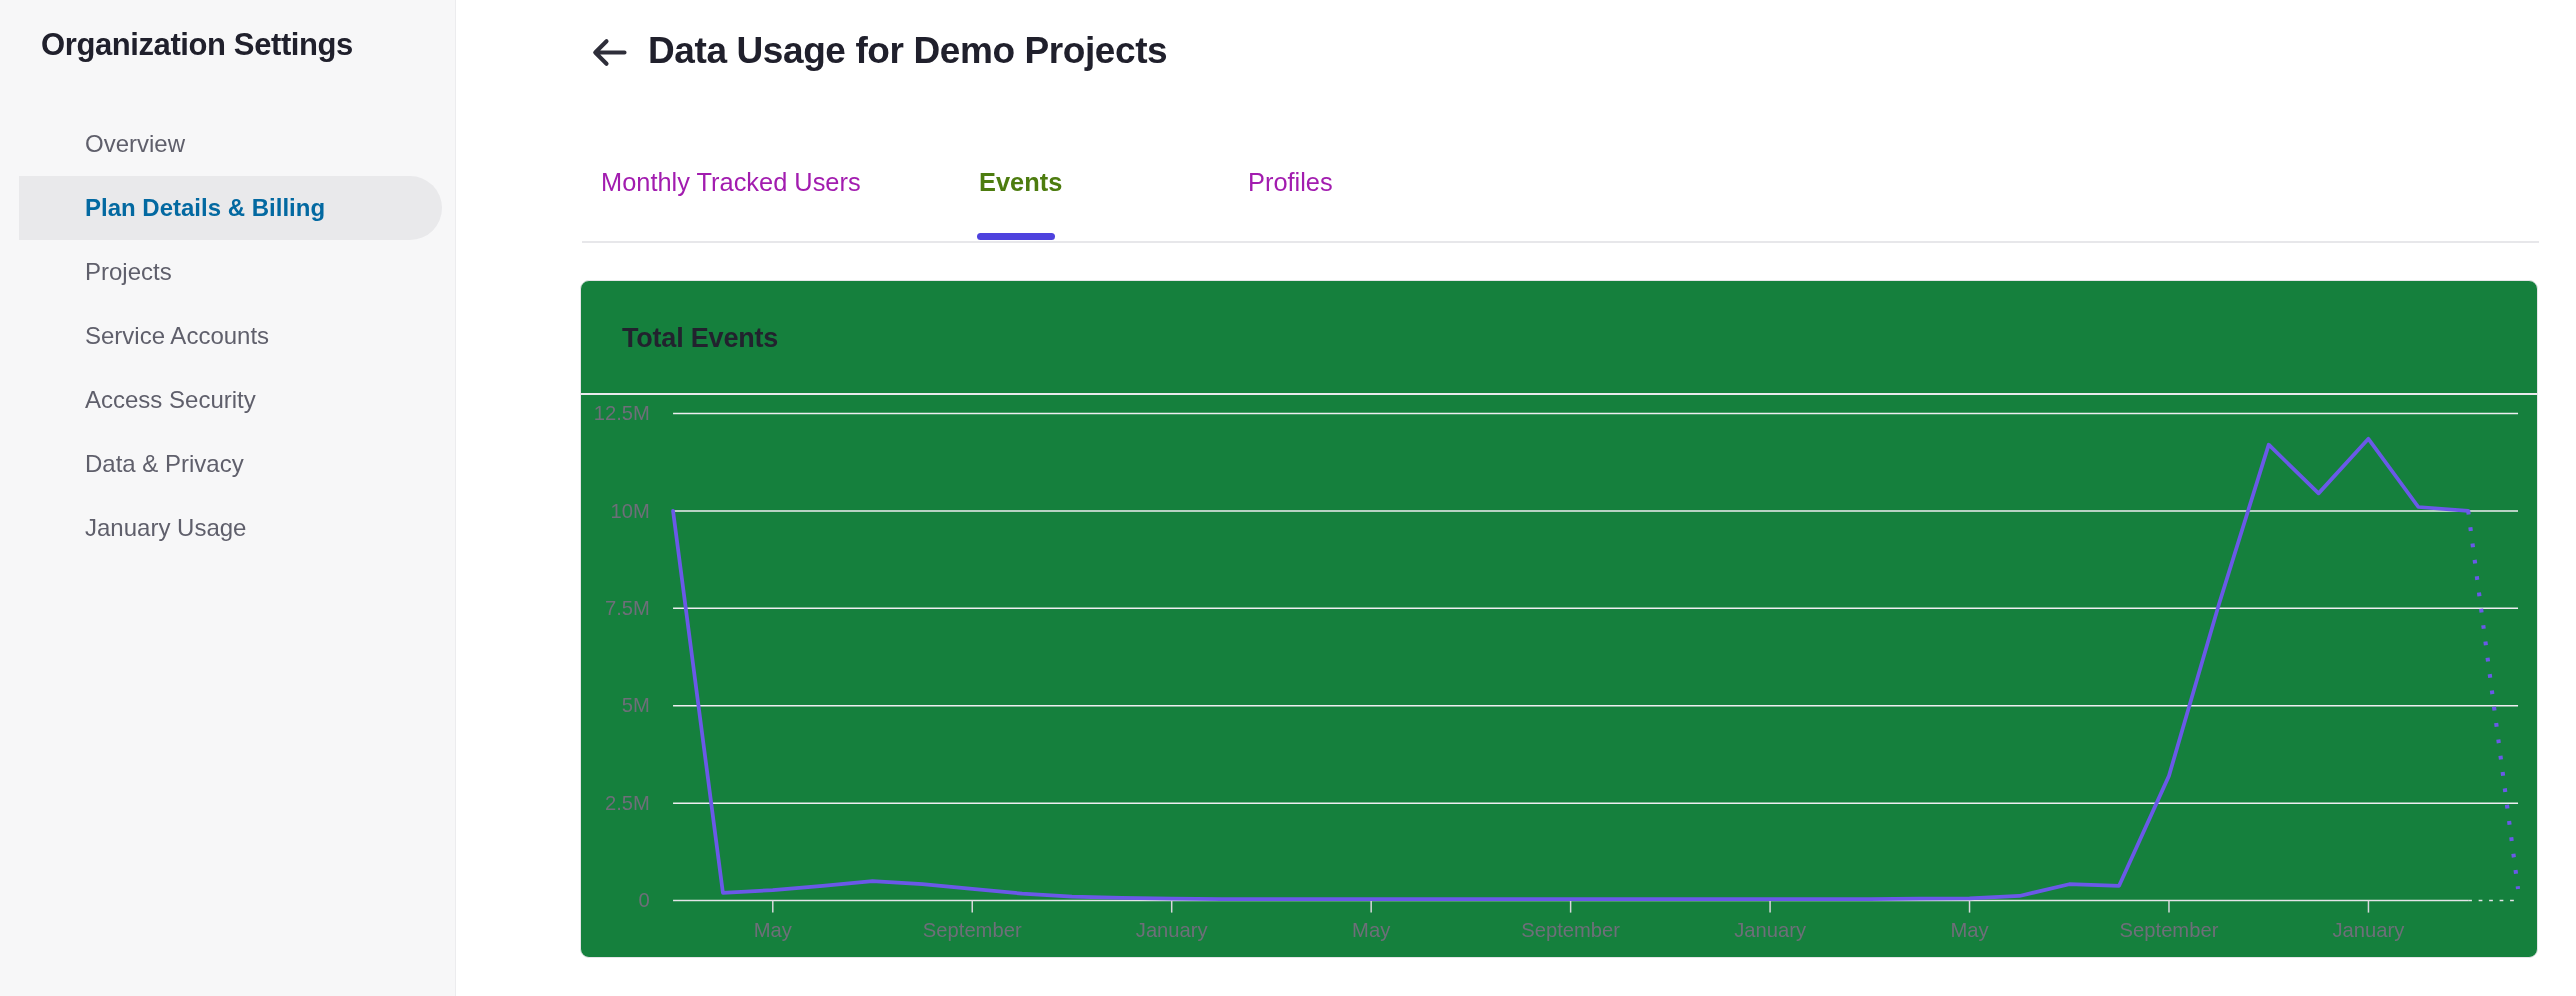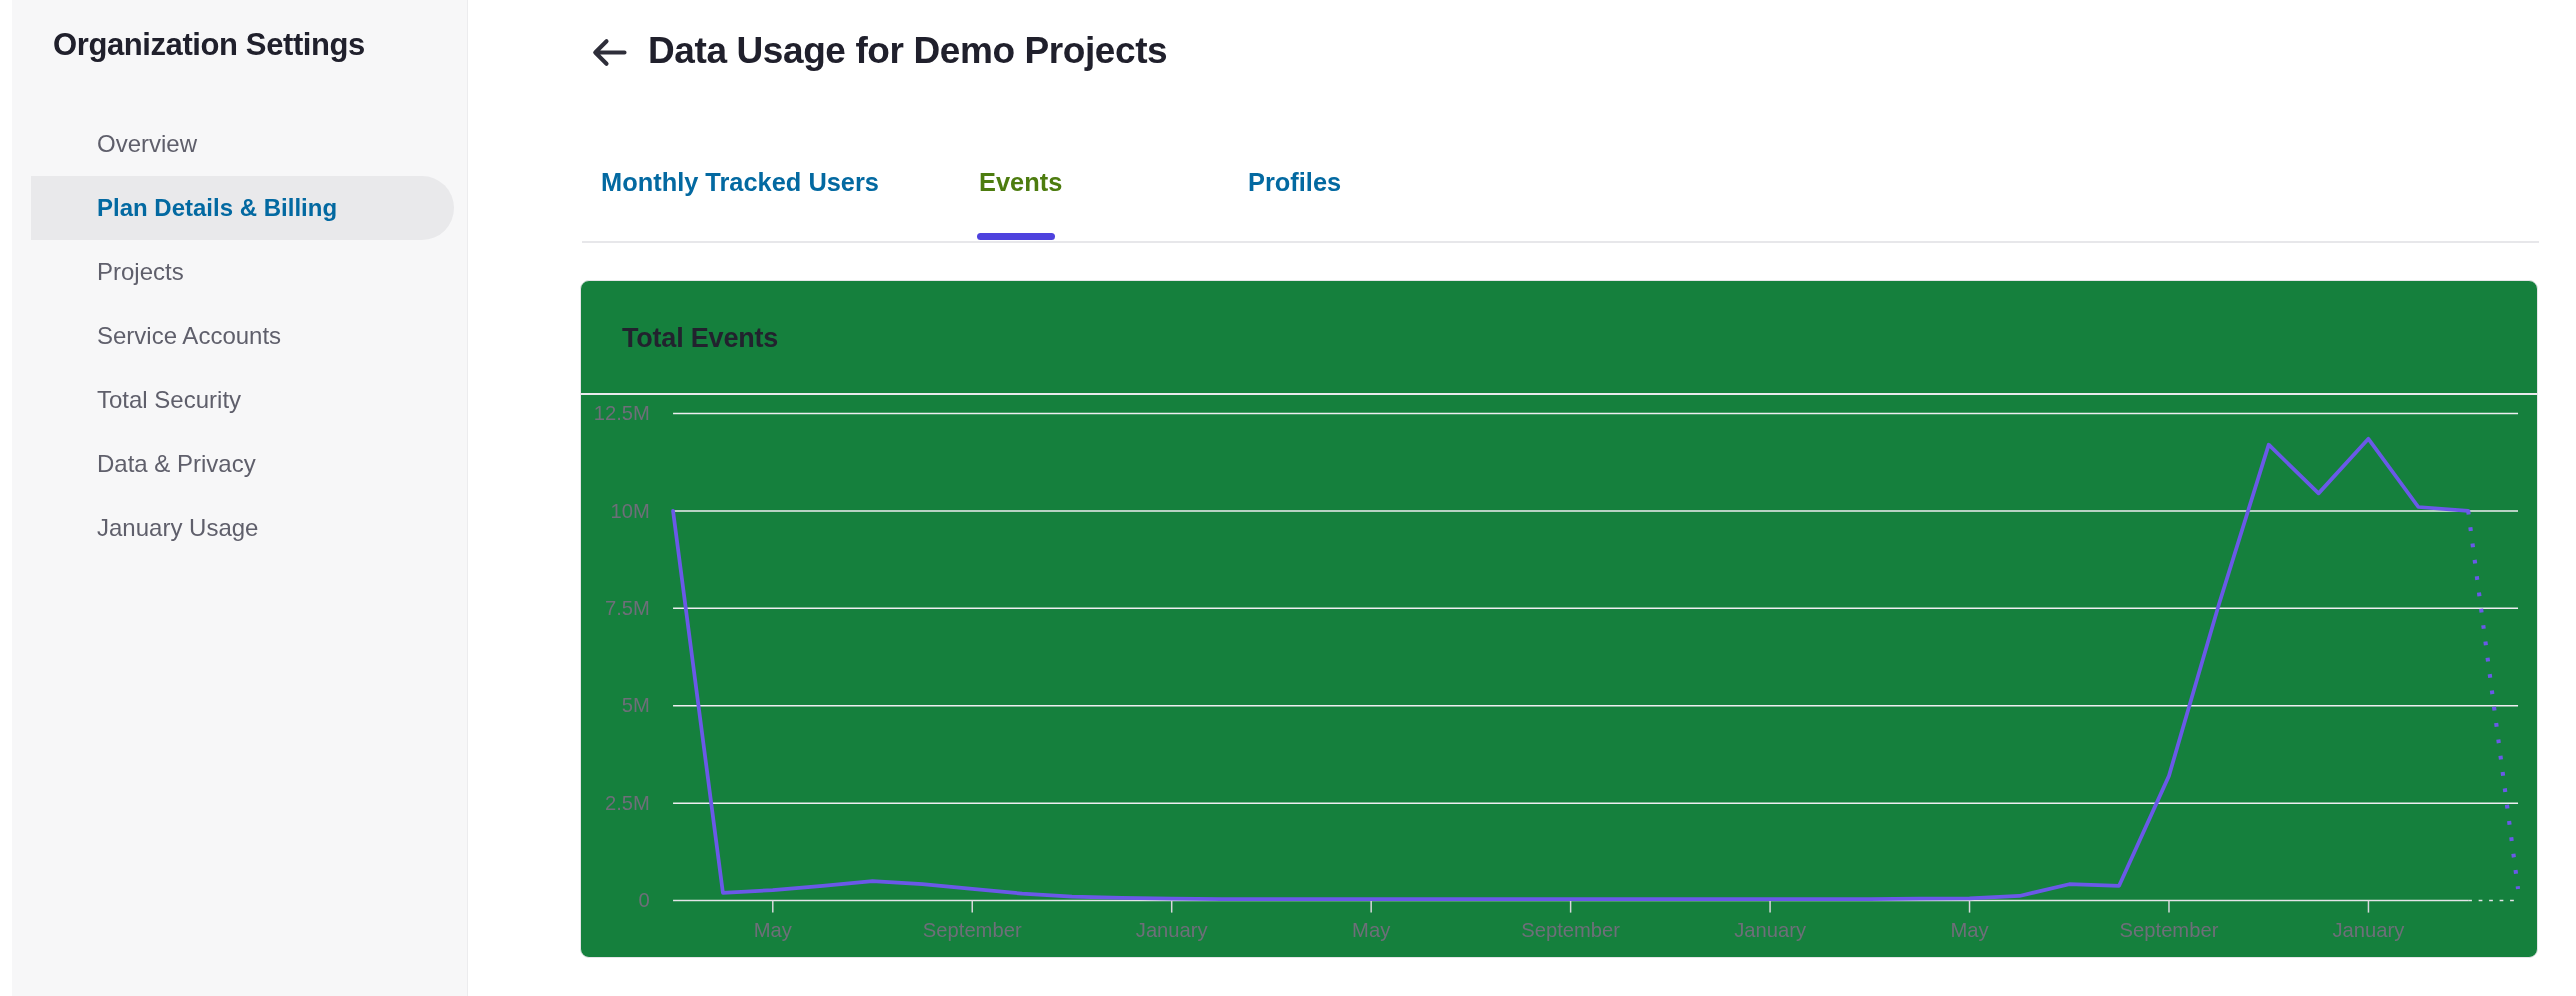--- a/index.html
+++ b/index.html
@@ -1,40 +1,40 @@
 <!DOCTYPE html>
 <html style="font-size:12px"><head>
 <meta charset="utf-8">
 <style>
   * { margin:0; padding:0; box-sizing:border-box; }
   html,body { width:2576px; height:997px; background:#ffffff;
     font-family:"Liberation Sans", sans-serif; overflow:hidden; }
   #app { position:relative; width:2576px; height:997px; }
 
   
-  #sidebar { position:absolute; left:12px; top:0; width:456px; height:997px;
+  #sidebar { position:absolute; left:0; top:0; width:456px; height:997px;
     background:#f7f7f8; border-right:1.5px solid #ececee; }
   #sidebar h1 { position:absolute; left:41px; top:27px; font-size:31px; font-weight:700;
     color:#20202c; letter-spacing:-0.4px; white-space:nowrap; }
   #sidebar-nav { position:absolute; left:0; top:112px; width:456px;margin-left:19px; }
   .nav-item { position:relative; height:64px; line-height:64px; padding-left:66px;
     font-size:24px; font-weight:500; color:#5f5f6b; white-space:nowrap; cursor:pointer; }
   .nav-item.selected { color:#0369a1; font-weight:600; }
   .nav-pill { position:absolute; left:0; top:0; width:423px; height:64px;
     background:#e9e9eb; border-radius:0 32px 32px 0; z-index:0; }
   .nav-label { position:relative; z-index:1; }
 
   
   #back-btn { position:absolute; left:590px; top:33px; width:39px; height:39px; cursor:pointer; }
   #page-title { position:absolute; left:648px; top:30px; font-size:37px; font-weight:700;
     color:#20202c; letter-spacing:-0.4px; white-space:nowrap; }
 
   
   .tab { position:absolute; top:166px; height:33px; line-height:33px; font-size:25.4px;
-    font-weight:700; color:#0369a1; white-space:nowrap; cursor:pointer; }
+    font-weight:400; color:#a21caf; white-space:nowrap; cursor:pointer; }
   #tab-mtu { left:601px; }
   #tab-events { left:979px; color:#4d7c0f; font-weight:600; }
   #tab-profiles { left:1248px; }
   #tab-underline { position:absolute; left:977px; top:233px; width:78px; height:6.7px;
     border-radius:3.7px; background:#4e42de; }
   #tabs-divider { position:absolute; left:582px; top:241px; width:1957px; height:1.5px;
     background:#e7e7ea; }
 
   
   #card { position:absolute; left:580px; top:280px; width:1958px; height:678px;
@@ -50,21 +50,21 @@
 
 <div id="app">
 
   <div id="sidebar">
     <h1>Organization Settings</h1>
     <div id="sidebar-nav">
         <div class="nav-item"><span class="nav-label">Overview</span></div>
         <div class="nav-item selected"><div class="nav-pill"></div><span class="nav-label">Plan Details &amp; Billing</span></div>
         <div class="nav-item"><span class="nav-label">Projects</span></div>
         <div class="nav-item"><span class="nav-label">Service Accounts</span></div>
-        <div class="nav-item"><span class="nav-label">Total Security</span></div>
+        <div class="nav-item"><span class="nav-label">Access Security</span></div>
         <div class="nav-item"><span class="nav-label">Data &amp; Privacy</span></div>
         <div class="nav-item"><span class="nav-label">January Usage</span></div>
       </div>
   </div>
 
   <div id="back-btn">
     <svg width="39" height="39" viewBox="0 0 52 52">
       <path d="M46 26 H8 M22 11 L7 26 L22 41" fill="none" stroke="#2e2e3a" stroke-width="5.5" stroke-linecap="round" stroke-linejoin="round"></path>
     </svg>
   </div>

